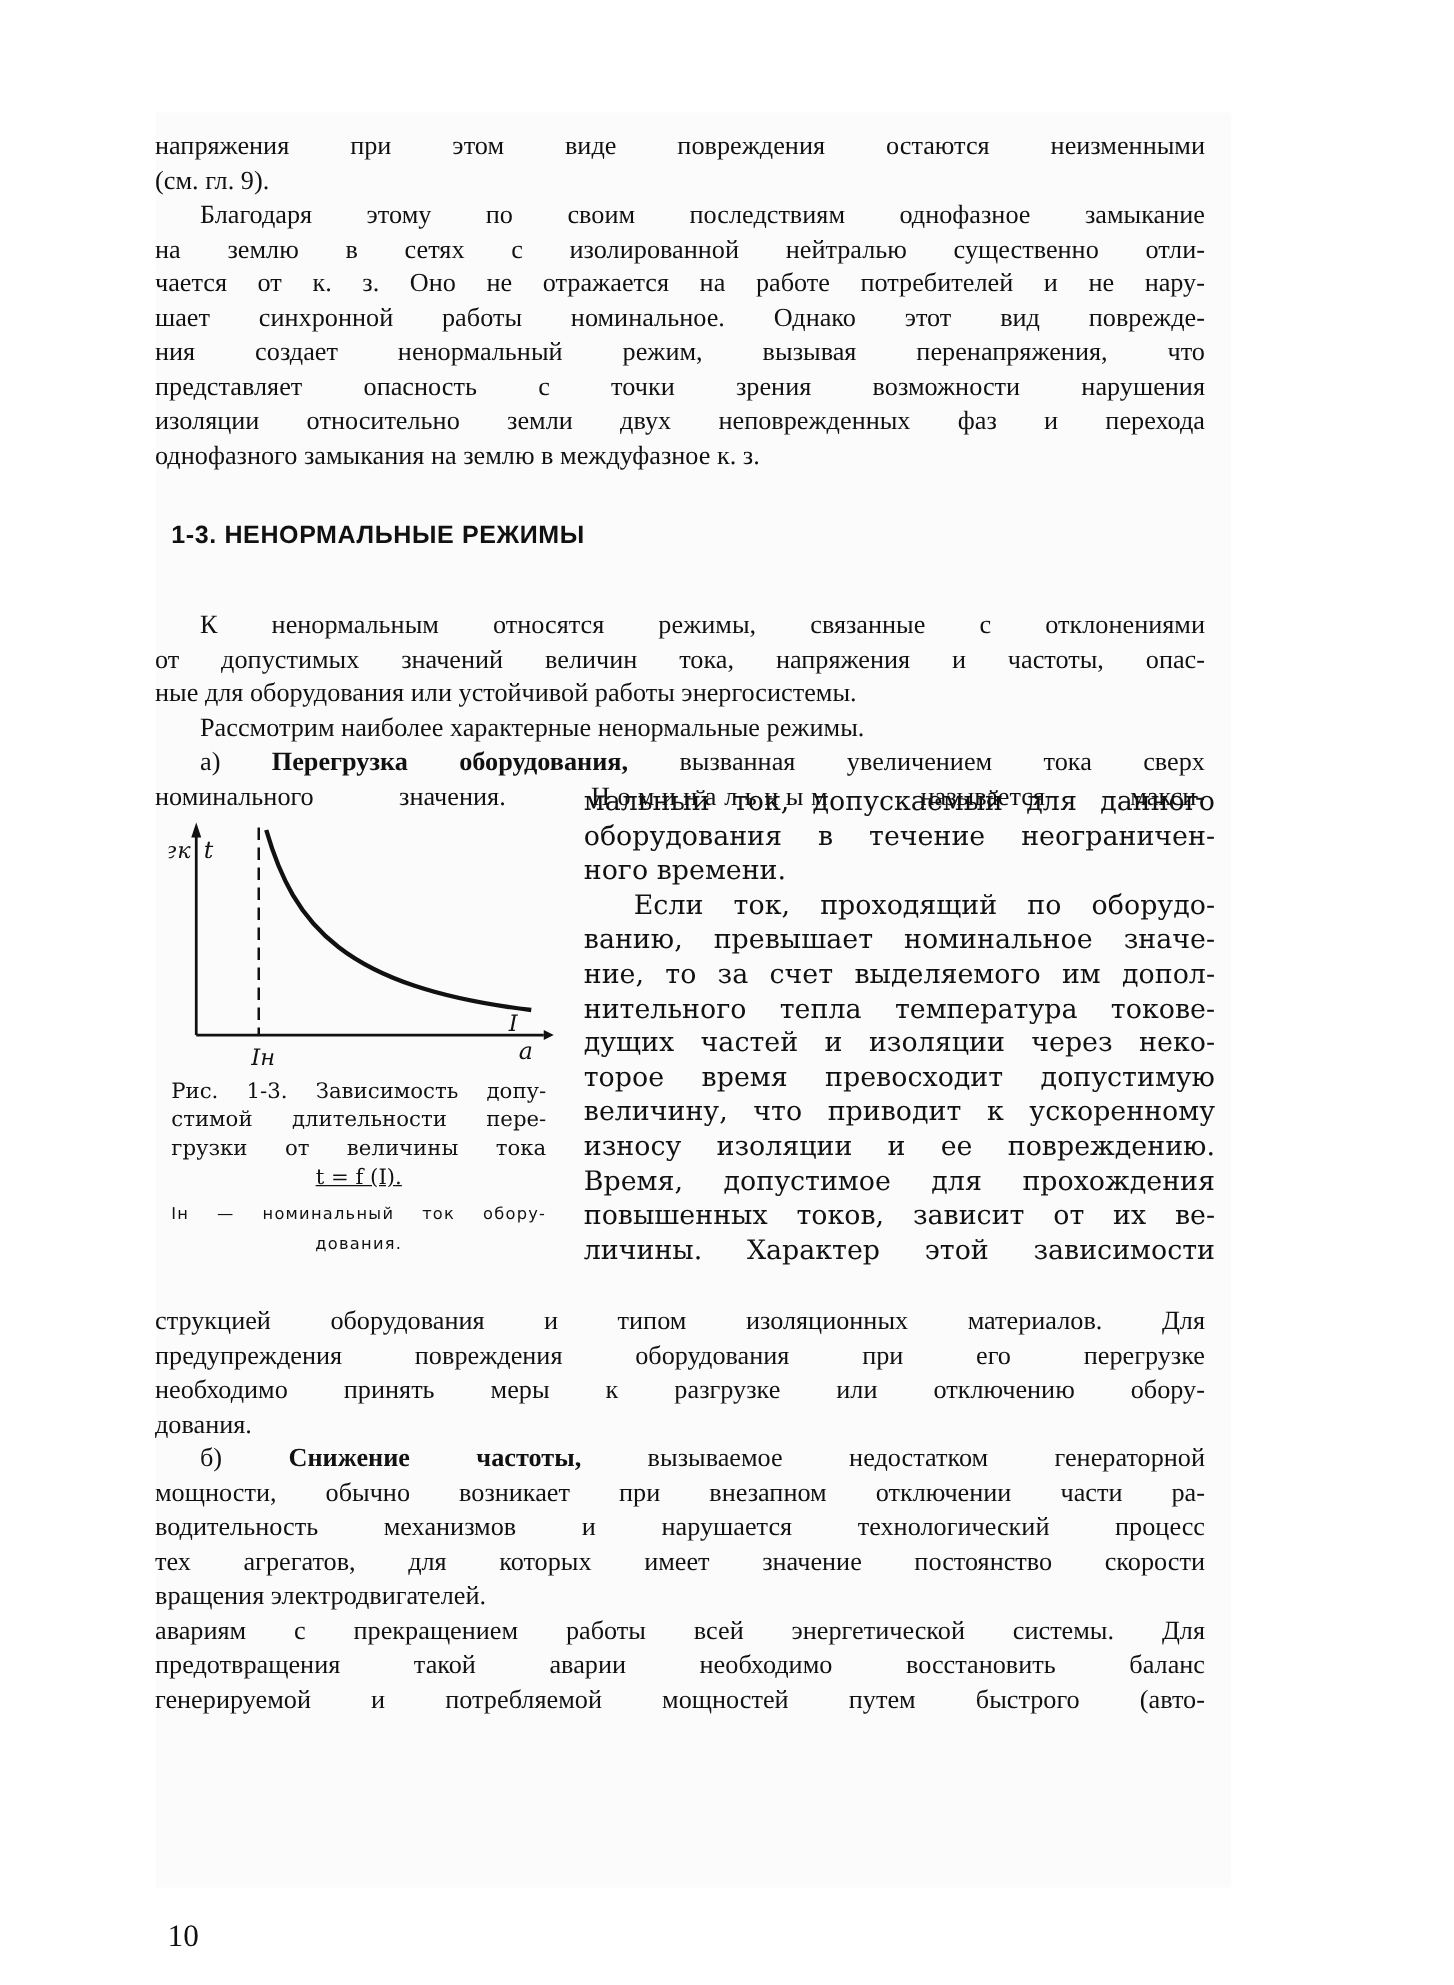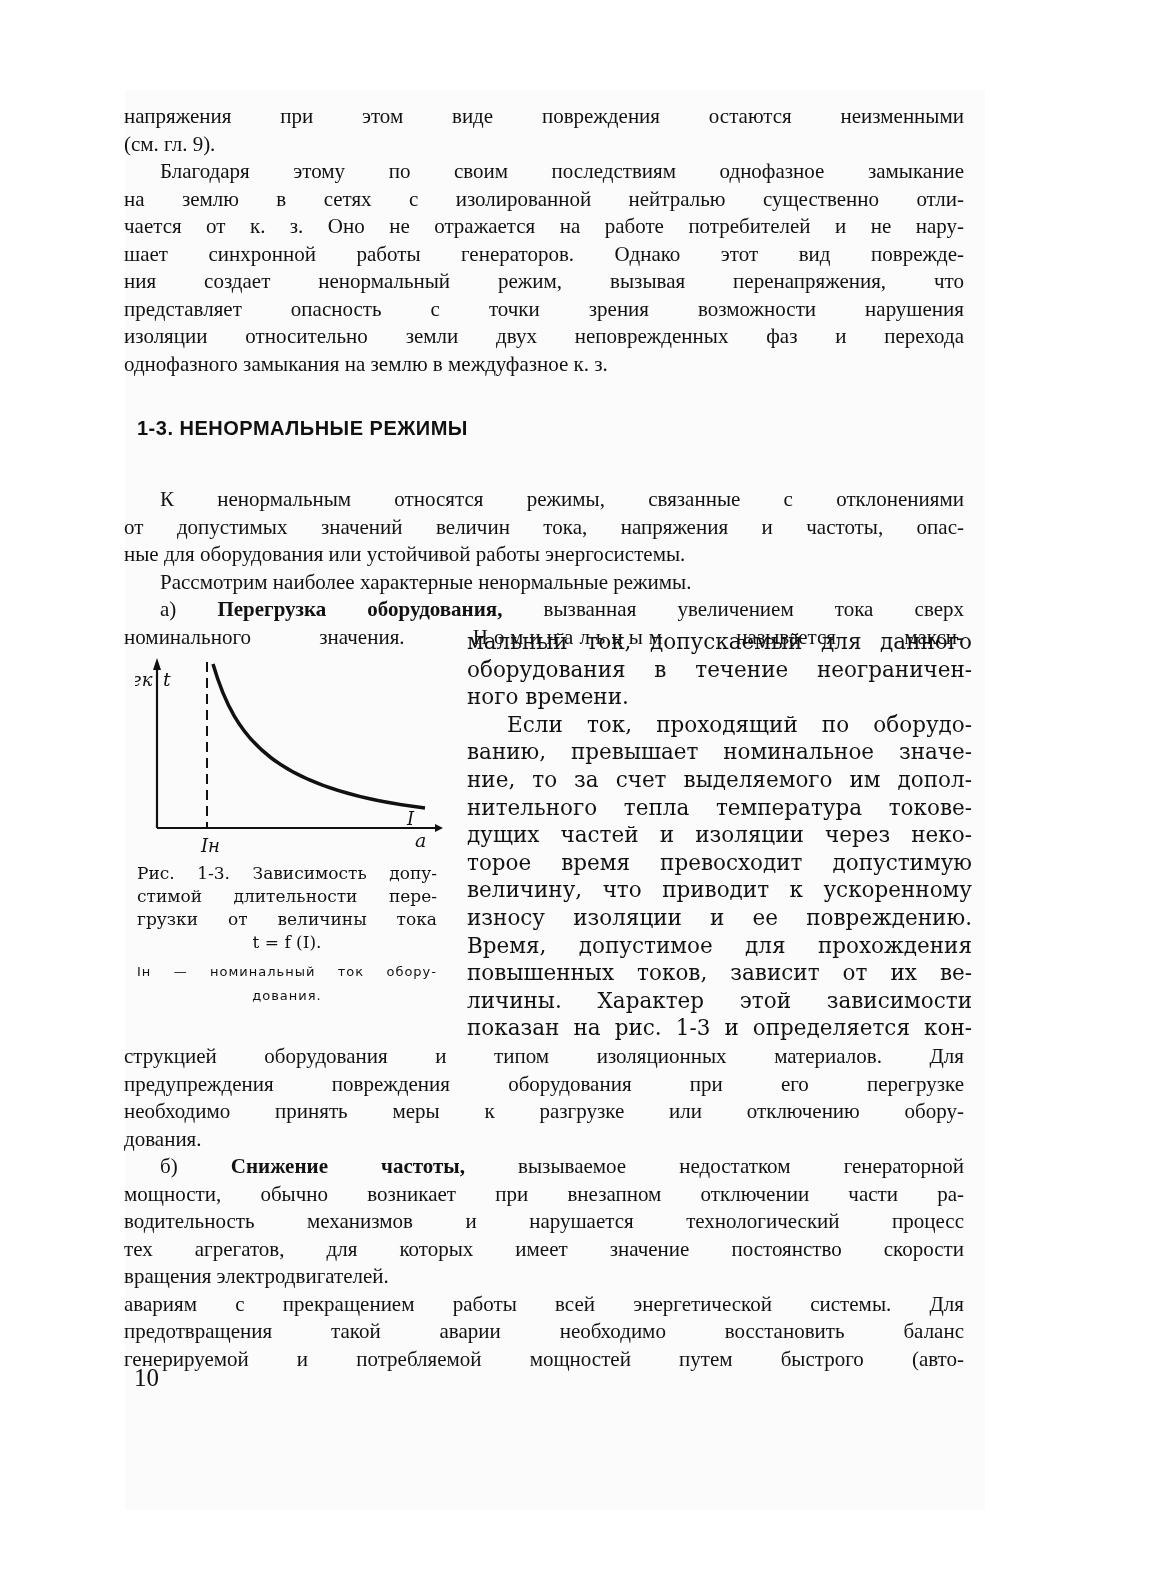--- a/index.html
+++ b/index.html
@@ -29,42 +29,42 @@
     position: absolute; left: 467px; width: 505px;
     font-family: "DejaVu Serif", serif; font-size: 21.5px; color: #111; line-height: 27.6px;
   }
   .right-col .line { height: 27.6px; }
   .fig { position: absolute; left: 135px; top: 640px; width: 320px; height: 220px; }
   .caption {
     position: absolute; left: 137px; top: 862px; width: 300px;
     font-family: "DejaVu Serif", serif; font-size: 17px; color: #111; line-height: 23px;
   }
   .caption .line { height: 23px; }
-  .caption .center { text-align: center; text-align-last: center; }
+  .caption .center { text-align: center; text-align-last: center; text-decoration: underline; }
   .legend {
     position: absolute; left: 137px; top: 960px; width: 300px;
     font-family: "DejaVu Sans", sans-serif; font-size: 13px; color: #111; line-height: 24px; letter-spacing: 1px;
   }
   .legend .line { height: 24px; }
   .legend .center { text-align: center; text-align-last: center; }
-  .pageno { position: absolute; left: 134px; top: 1364px; font-family: "Liberation Serif", serif; font-size: 25px; color: #111; }
+  .pageno { position: absolute; left: 134px; top: 1536px; font-family: "Liberation Serif", serif; font-size: 25px; color: #111; }
   i { font-style: italic; }
 </style>
 </head>
 <body>
 
 <div class="page"></div>
 
 <div class="txt" style="top:103px;">
   <span class="line">напряжения при этом виде повреждения остаются неизменными</span>
   <span class="line last">(см. гл. 9).</span>
   <span class="line indent">Благодаря этому по своим последствиям однофазное замыкание</span>
   <span class="line">на землю в сетях с изолированной нейтралью существенно отли-</span>
   <span class="line">чается от к. з. Оно не отражается на работе потребителей и не нару-</span>
-  <span class="line">шает синхронной работы генераторов. Однако этот вид поврежде-</span>
+  <span class="line">шает синхронной работы номинальное. Однако этот вид поврежде-</span>
   <span class="line">ния создает ненормальный режим, вызывая перенапряжения, что</span>
   <span class="line">представляет опасность с точки зрения возможности нарушения</span>
   <span class="line">изоляции относительно земли двух неповрежденных фаз и перехода</span>
   <span class="line last">однофазного замыкания на землю в междуфазное к. з.</span>
 </div>
 
 <div class="heading">1-3. НЕНОРМАЛЬНЫЕ РЕЖИМЫ</div>
 
 <div class="txt" style="top:460px;margin-top:26px;">
   <span class="line indent">К ненормальным относятся режимы, связанные с отклонениями</span>
@@ -83,21 +83,20 @@
   <span class="line">ванию, превышает номинальное значе-</span>
   <span class="line">ние, то за счет выделяемого им допол-</span>
   <span class="line">нительного тепла температура токове-</span>
   <span class="line">дущих частей и изоляции через неко-</span>
   <span class="line">торое время превосходит допустимую</span>
   <span class="line">величину, что приводит к ускоренному</span>
   <span class="line">износу изоляции и ее повреждению.</span>
   <span class="line">Время, допустимое для прохождения</span>
   <span class="line">повышенных токов, зависит от их ве-</span>
   <span class="line">личины. Характер этой зависимости</span>
-  <span class="line">показан на рис. 1-3 и определяется кон-</span>
 </div>
 
 <svg class="fig" viewBox="0 0 320 220">
   <line x1="22" y1="188" x2="300" y2="188" stroke="#111" stroke-width="2.2"></line>
   <polygon points="300,184 308,188 300,192" fill="#111"></polygon>
   <line x1="22" y1="188" x2="22" y2="22" stroke="#111" stroke-width="2.2"></line>
   <polygon points="18,30 22,18 26,30" fill="#111"></polygon>
   <line x1="72" y1="22" x2="72" y2="188" stroke="#111" stroke-width="2" stroke-dasharray="10,6"></line>
   <path d="M 78 24 C 100 100, 140 150, 290 168" fill="none" stroke="#111" stroke-width="3.5"></path>
   <text x="-14" y="46" font-family="DejaVu Serif, serif" font-style="italic" font-size="18" fill="#111">сек</text>

